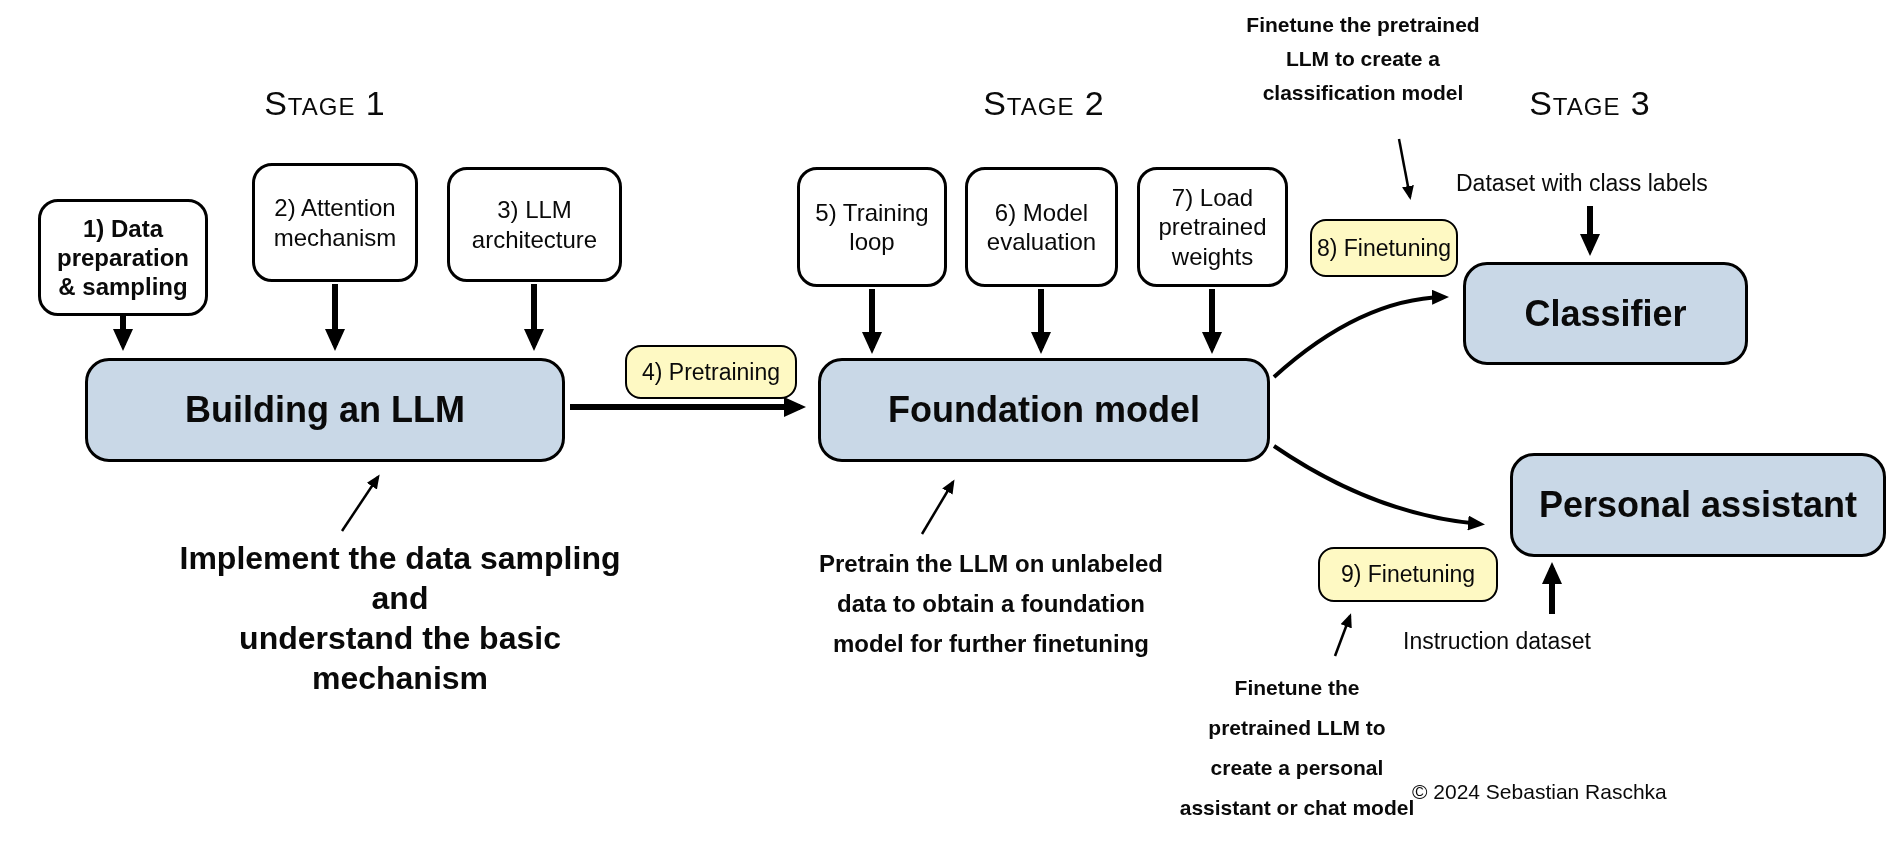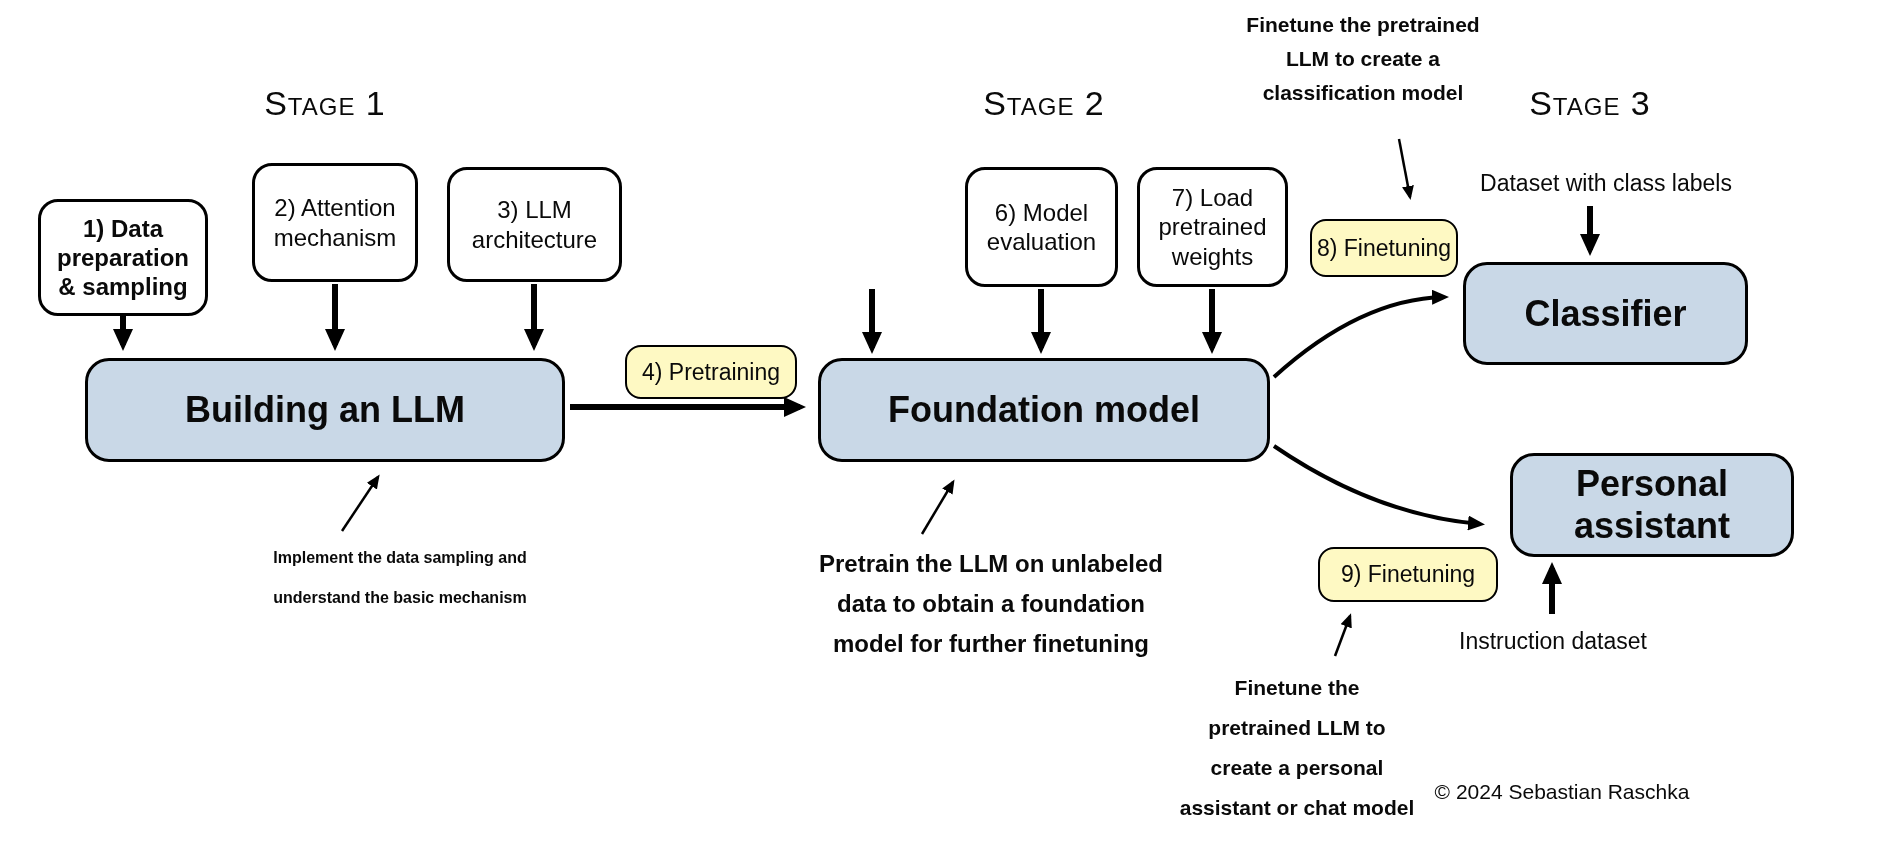--- a/index.html
+++ b/index.html
@@ -22,21 +22,21 @@
   .step.bold{font-weight:bold;margin-top:34px;}
   .pill{
     background:#fef9c3;border:2.5px solid var(--stroke,#000);border-radius:16px;
     font-size:23px;
   }
   .stage-title{
     text-align:center;font-weight:normal;font-variant:small-caps;
     font-size:34px;letter-spacing:1px;
   }
   .ann{font-weight:bold;text-align:center;white-space:pre-line;}
-  .plain{text-align:center;font-size:23px;}
+  .plain{font-size:23px;}
   .arrows{position:absolute;left:0;top:0;pointer-events:none;}
 </style>
 </head>
 <body>
 
 <div class="canvas">
 
   <svg class="arrows" width="1888" height="842" viewBox="0 0 1888 842">
     <defs>
       <marker id="head-big" markerUnits="userSpaceOnUse" markerWidth="22" markerHeight="20" viewBox="0 0 22 20" refX="16" refY="10" orient="auto">
@@ -81,38 +81,40 @@
 &amp; sampling</div>
   <div class="abs node step" style="left:252px;top:163px;width:166px;height:119px;">2) Attention
 mechanism</div>
   <div class="abs node step" style="left:447px;top:167px;width:175px;height:115px;">3) LLM
 architecture</div>
 
   <div class="abs node blue" style="left:85px;top:358px;width:480px;height:104px;">Building an LLM</div>
 
   <div class="abs node pill" style="left:605px;top:345px;width:172px;height:54px;margin-left:20px;">4) Pretraining</div>
 
+  <div class="abs node step" style="left:797px;top:167px;width:150px;height:120px;">5) Training
+loop</div>
   <div class="abs node step" style="left:965px;top:167px;width:153px;height:120px;">6) Model
 evaluation</div>
   <div class="abs node step" style="left:1137px;top:167px;width:151px;height:120px;">7) Load
 pretrained
 weights</div>
 
   <div class="abs node blue" style="left:818px;top:358px;width:452px;height:104px;">Foundation model</div>
 
   <div class="abs node pill" style="left:1310px;top:219px;width:148px;height:58px;">8) Finetuning</div>
   <div class="abs node pill" style="left:1318px;top:547px;width:180px;height:55px;">9) Finetuning</div>
 
   <div class="abs node blue" style="left:1463px;top:262px;width:285px;height:103px;">Classifier</div>
-  <div class="abs node blue" style="left:1510px;top:453px;width:284px;height:104px;">Personal assistant</div>
+  <div class="abs node blue" style="left:1510px;top:453px;width:376px;height:104px;">Personal assistant</div>
 
   <div class="abs plain" style="left:1456px;top:170px;width:300px;">Dataset with class labels</div>
   <div class="abs plain" style="left:1403px;top:628px;width:300px;">Instruction dataset</div>
 
-  <div class="abs ann" style="left:150px;top:538px;width:500px;font-size:16px;line-height:40px;">Implement the data sampling and
+  <div class="abs ann" style="left:150px;top:538px;width:500px;font-size:32px;line-height:40px;">Implement the data sampling and
 understand the basic mechanism</div>
   <div class="abs ann" style="left:741px;top:544px;width:500px;font-size:24px;line-height:40px;">Pretrain the LLM on unlabeled
 data to obtain a foundation
 model for further finetuning</div>
   <div class="abs ann" style="left:1147px;top:668px;width:300px;font-size:21px;line-height:40px;">Finetune the
 pretrained LLM to
 create a personal
 assistant or chat model</div>
   <div class="abs ann" style="left:1213px;top:8px;width:300px;font-size:21px;line-height:34px;">Finetune the pretrained
 LLM to create a

